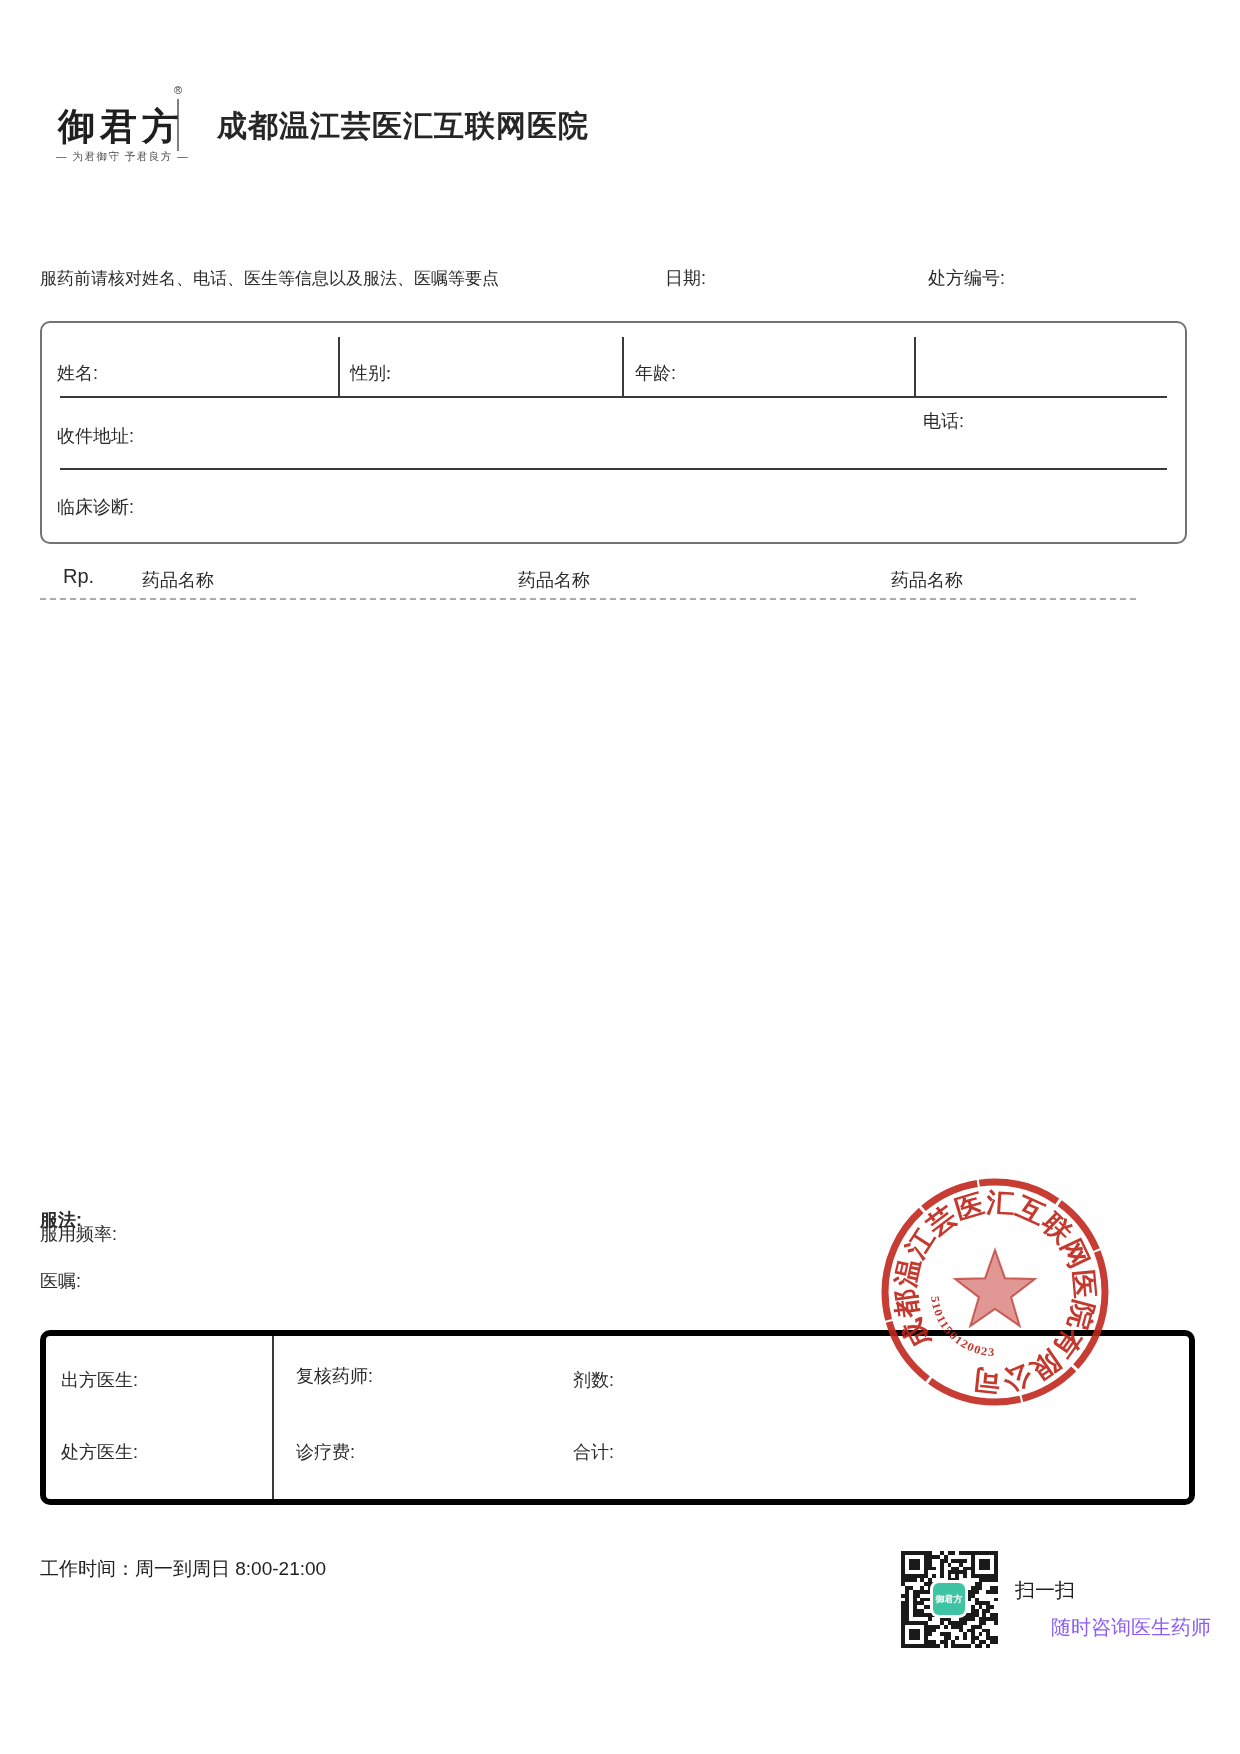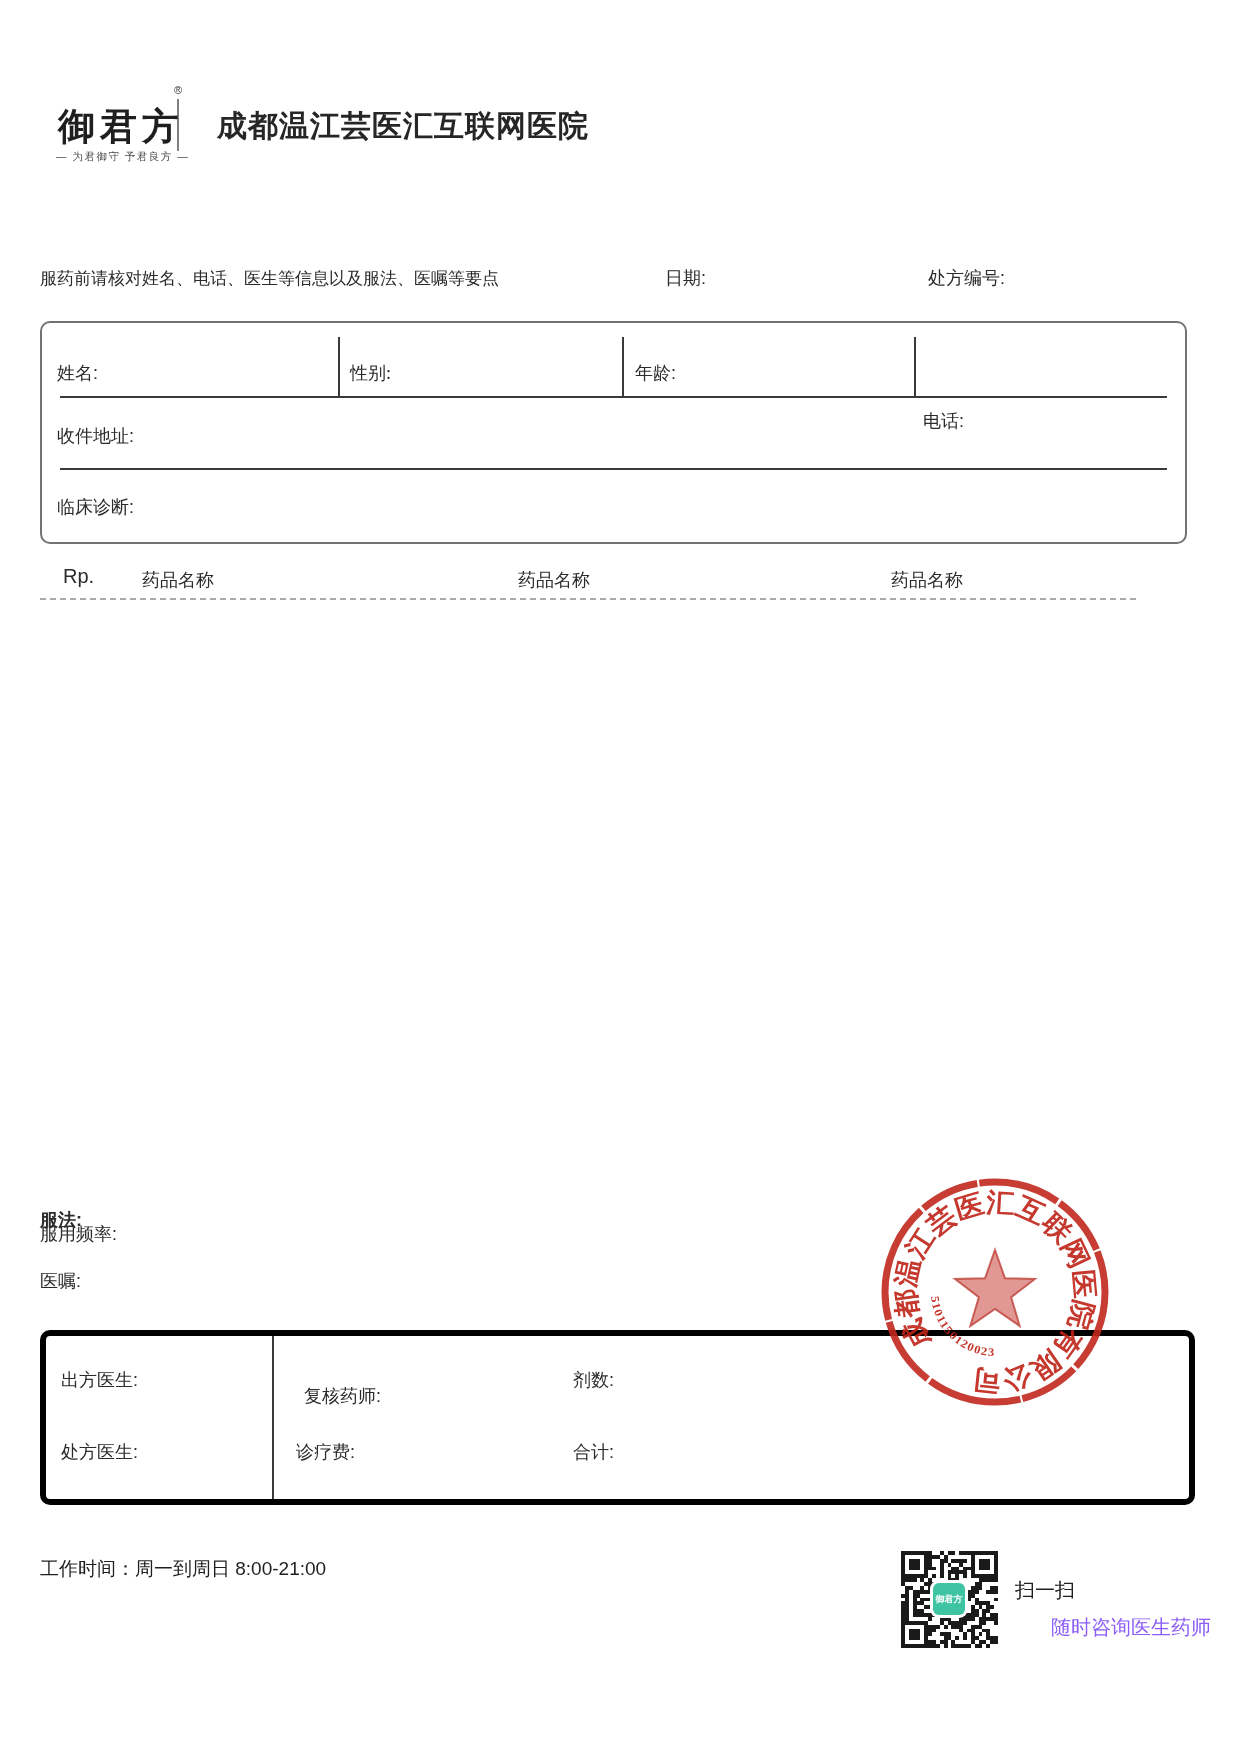--- a/index.html
+++ b/index.html
@@ -82,21 +82,21 @@
   <div class="abs dash-sep"></div>
 
   <div class="usage-label" style="top:1208px;font-weight:bold;">服法:</div>
   <div class="usage-label" style="top:1222px;">服用频率:</div>
   <div class="usage-label" style="top:1269px;">医嘱:</div>
 
   <div class="abs sign-box">
     <div class="sign-vdiv"></div>
     <div class="sb-label" style="left:15px;top:32px;">出方医生:</div>
     <div class="sb-label" style="left:15px;top:104px;">处方医生:</div>
-    <div class="sb-label" style="left:250px;top:48px;margin-left:8px;">复核药师:</div>
+    <div class="sb-label" style="left:250px;top:28px;">复核药师:</div>
     <div class="sb-label" style="left:527px;top:32px;">剂数:</div>
     <div class="sb-label" style="left:250px;top:104px;">诊疗费:</div>
     <div class="sb-label" style="left:527px;top:104px;">合计:</div>
   </div>
 
   <svg class="abs stamp" width="254" height="254" viewBox="0 0 254 254" xmlns="http://www.w3.org/2000/svg" xmlns:xlink="http://www.w3.org/1999/xlink">
     <defs>
       <path id="ringPath" d="M 63.96 176.25 A 80 80 0 1 1 97.03 201.17" fill="none"></path>
       <path id="serialPath" d="M 63.15 131.47 A 64 64 0 0 0 131.47 190.85" fill="none"></path>
     </defs>

